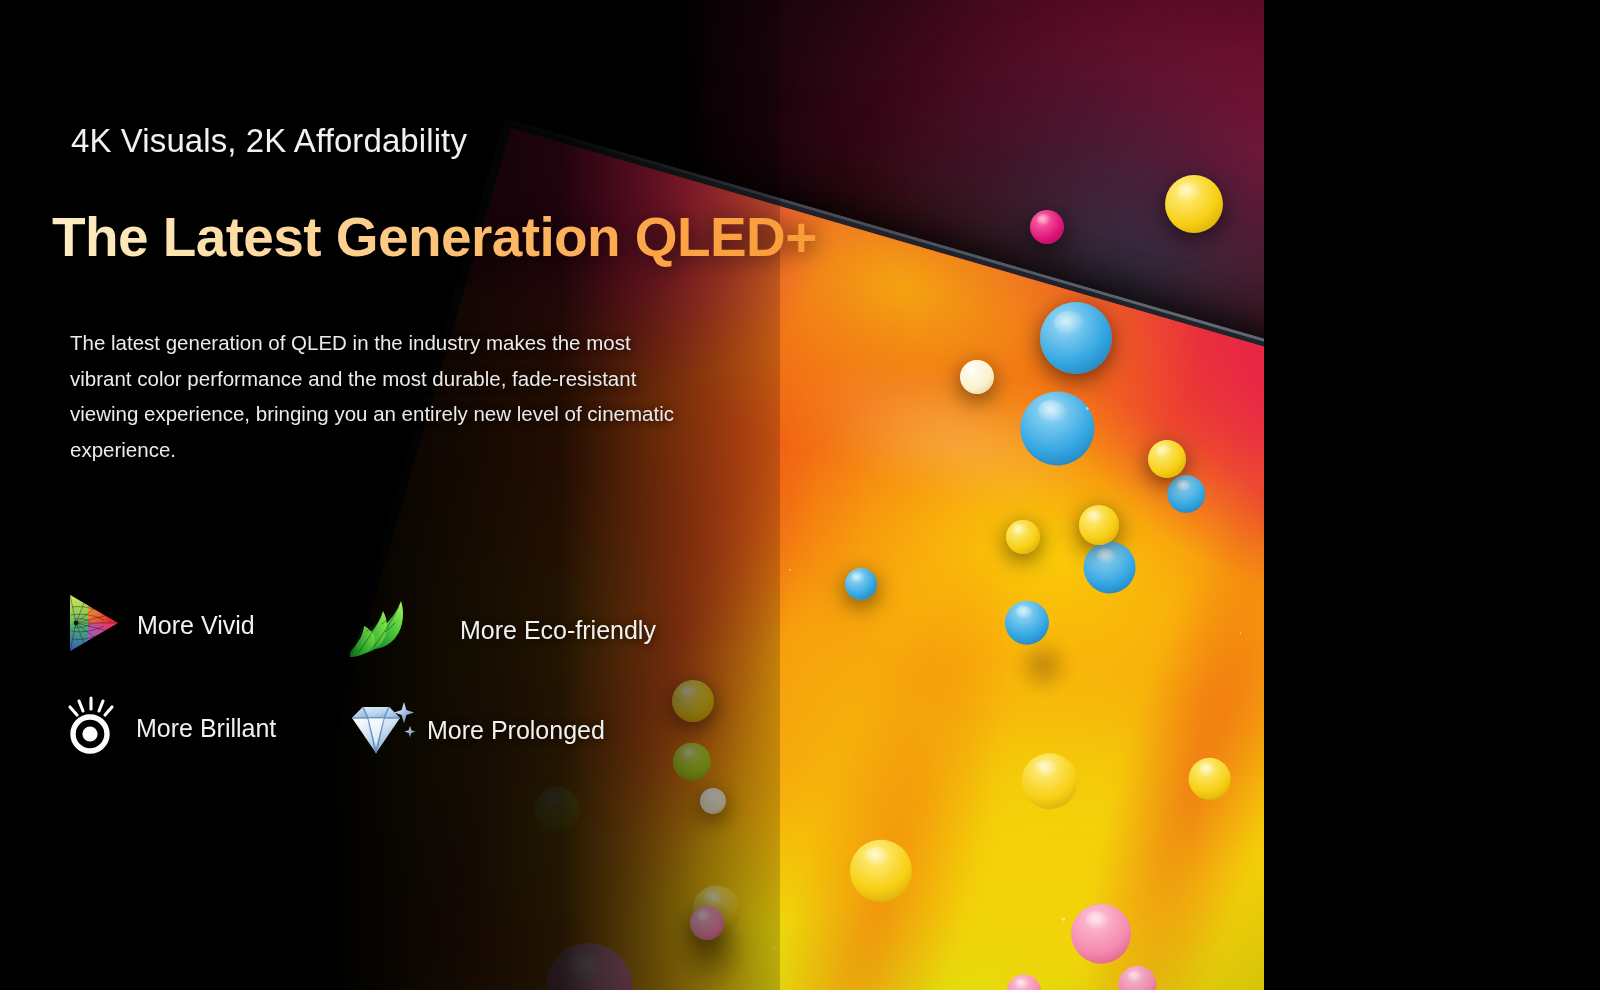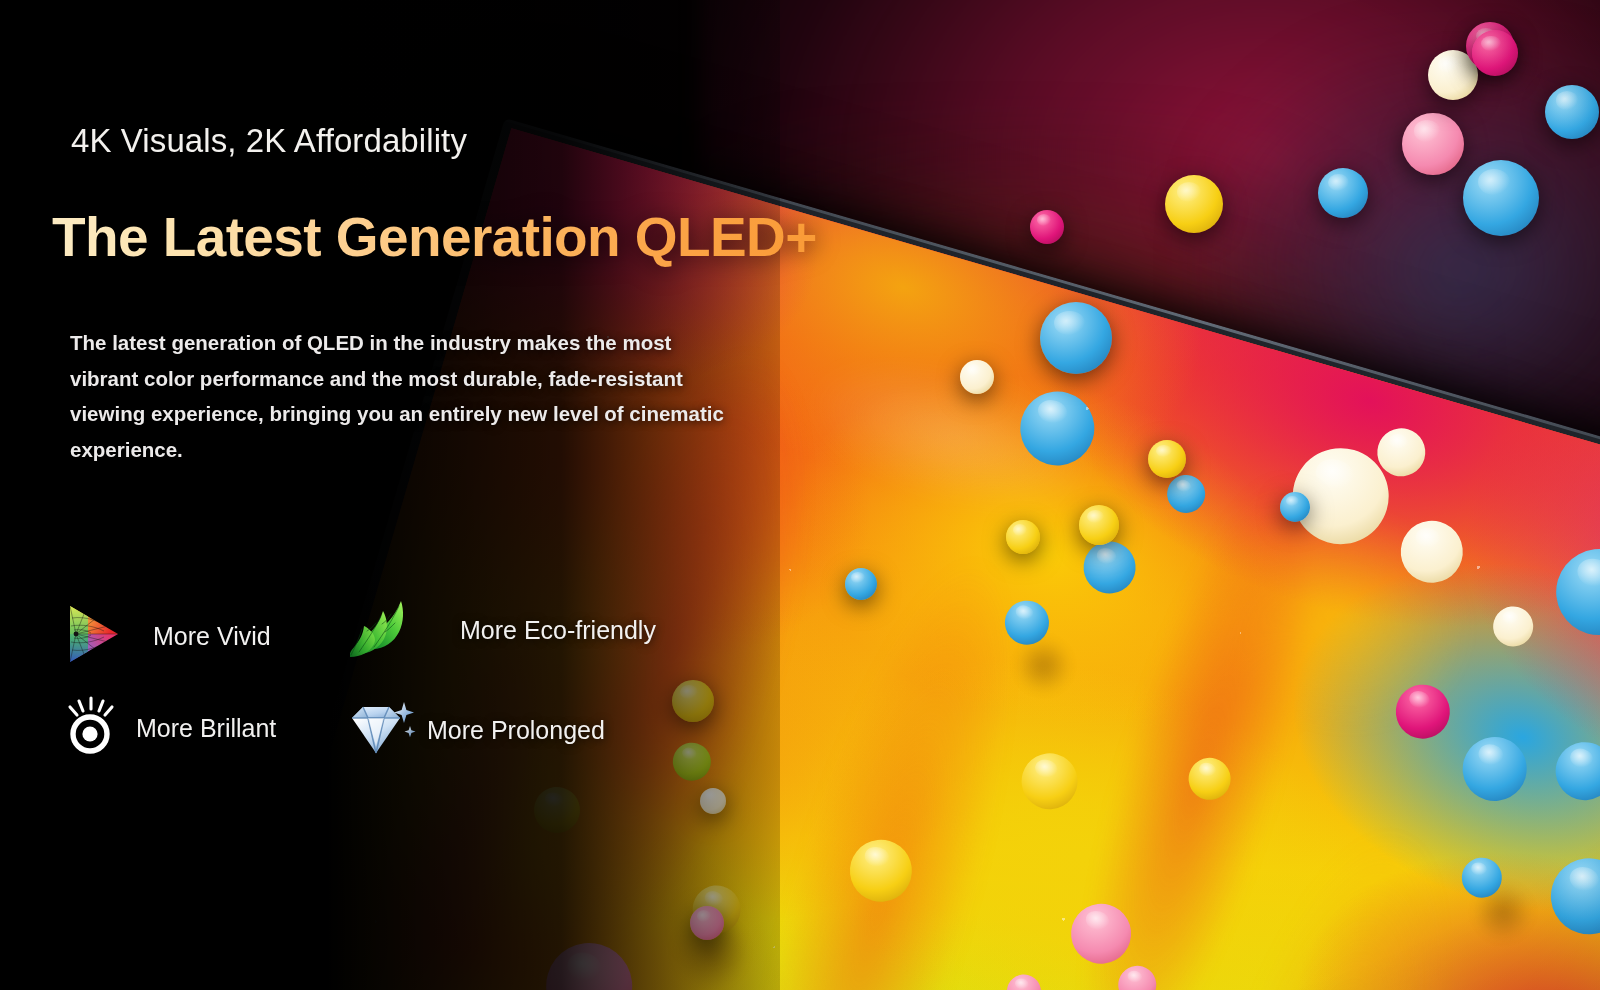--- a/index.html
+++ b/index.html
@@ -8,21 +8,21 @@
   body {
     width:1600px; height:990px;
     font-family:"Liberation Sans", sans-serif;
     overflow:hidden;
     position:relative;
   }
 
   
   .stage {
     position:absolute; inset:0;
-    width:1600px; height:990px;
+    width:1264px; height:990px;
     background:#040102;
     overflow:hidden;
   }
 
   
   .glow-maroon {
     position:absolute;
     left:700px; top:-380px;
     width:1250px; height:900px;
     background:radial-gradient(ellipse at 45% 60%,
@@ -199,36 +199,36 @@
     line-height:1.12; white-space:nowrap;
     background:linear-gradient(96deg,#fcebc3 0%,#fde3ae 18%,#fdd193 38%,#fcb660 62%,#fba447 80%,#fa9b36 100%);
     -webkit-background-clip:text; background-clip:text;
     -webkit-text-fill-color:transparent; color:#fbb65e;
     filter:drop-shadow(0 2px 12px rgba(0,0,0,0.75));
   }
 
   .body-copy {
     position:absolute; left:70px; top:325px;
     width:724px;
-    font-size:20.5px; font-weight:700; color:#eceaea;
+    font-size:20.5px; font-weight:400; color:#eceaea;
     line-height:35.5px; text-align:justify;
     text-shadow:0 1px 8px rgba(0,0,0,0.85);
   }
   .body-copy .last { text-align:left; }
 
   
   .features { position:absolute; left:0; top:588px; width:700px; }
   .feat-row { position:absolute; display:flex; align-items:center; }
   .feat-label {
     font-size:25px; font-weight:400; color:#f2f1f0; white-space:nowrap;
     text-shadow:0 1px 8px rgba(0,0,0,0.85);
   }
   .feat-icon { flex:0 0 auto; display:block; }
 
-  #feat-0 { left:66px; top:16px;gap:16px;  }
+  #feat-0 { left:66px; top:5px;  }
   #feat-1 { left:350px; top:9px;gap:31px; }
   #feat-2 { left:58px; top:106px;justify-content:space-between; }
   #feat-3 { left:346px; top:108px; }
 
   #feat-0 .feat-label { margin-left:15px; }
   #feat-1 .feat-label { margin-left:13px; }
   #feat-2 .feat-label { margin-left:12px; }
   #feat-3 .feat-label { margin-left:11px; }
 </style>
 </head>

